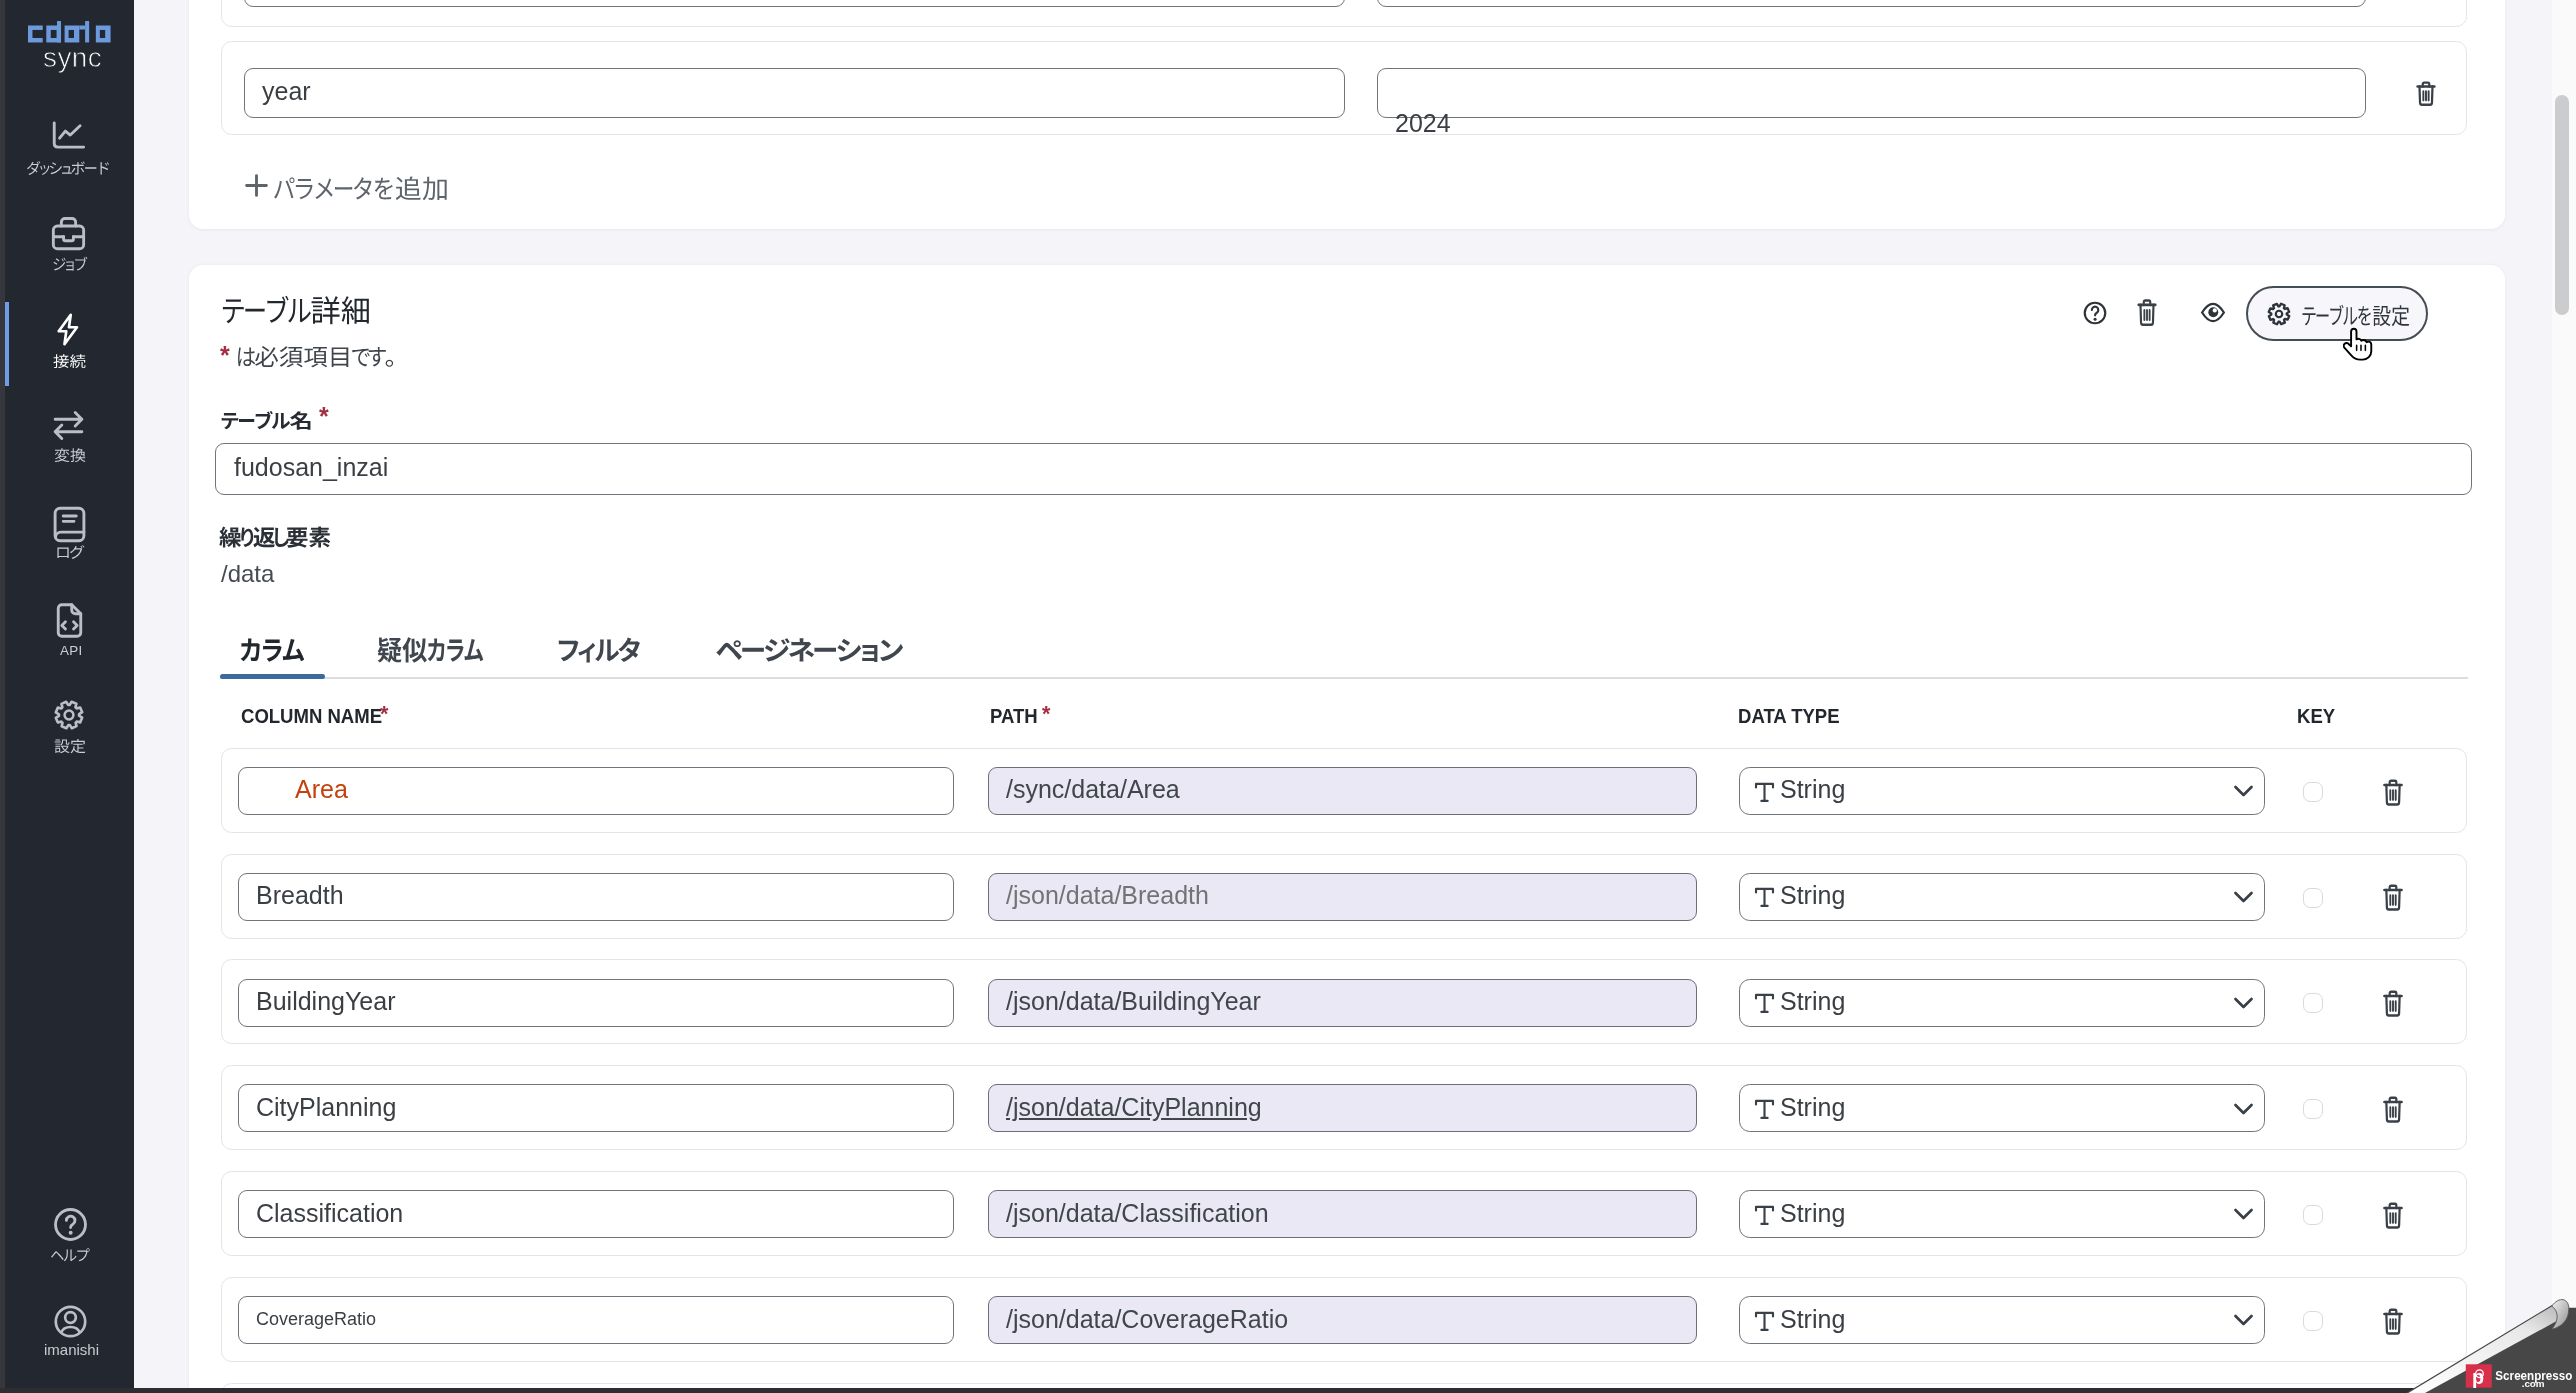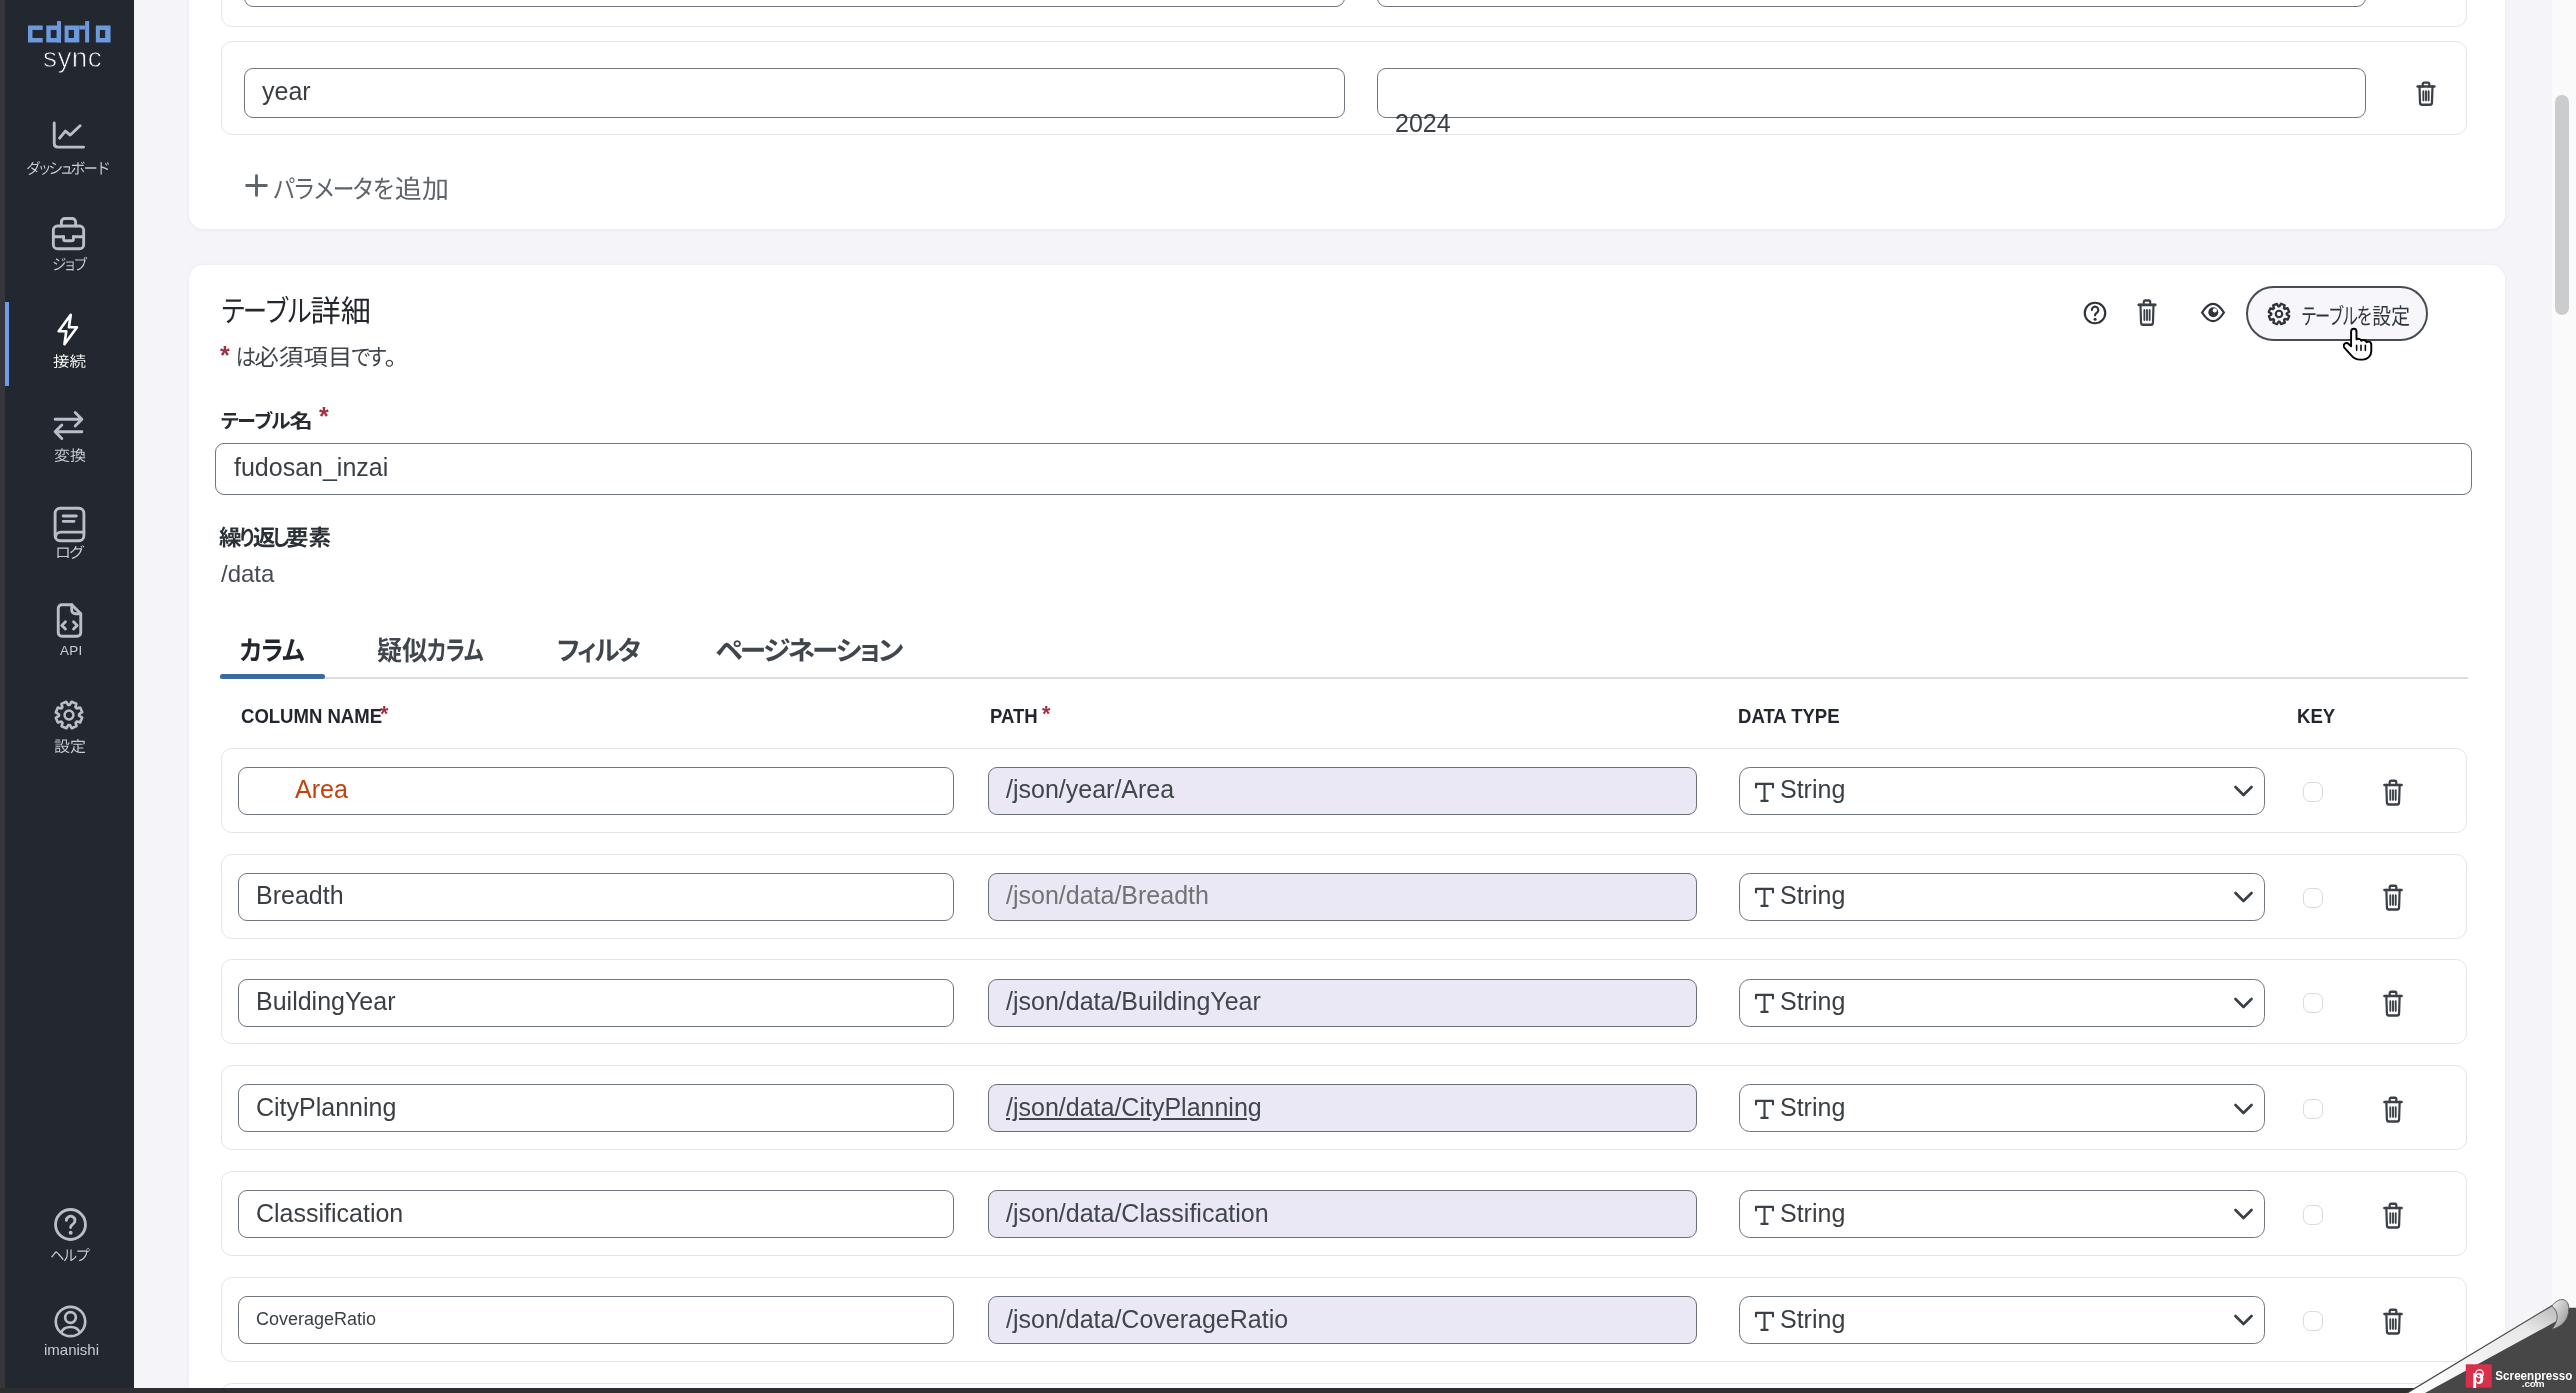--- a/index.html
+++ b/index.html
@@ -130,21 +130,21 @@
 <div class="txt" style="left:380px;top:701px;font-size:21.5px;color:#a33042;line-height:27px;font-weight:700;">*</div>
 <div class="txt" style="left:990px;top:703px;font-size:20.6px;color:#22272e;line-height:26px;font-weight:700;transform:scaleX(0.9);transform-origin:0 50%;">PATH</div>
 <div class="txt" style="left:1042px;top:701px;font-size:21.5px;color:#a33042;line-height:27px;font-weight:700;">*</div>
 <div class="txt" style="left:1738px;top:703px;font-size:20.6px;color:#22272e;line-height:26px;font-weight:700;transform:scaleX(0.9);transform-origin:0 50%;">DATA TYPE</div>
 <div class="txt" style="left:2297px;top:703px;font-size:20.6px;color:#22272e;line-height:26px;font-weight:700;transform:scaleX(0.9);transform-origin:0 50%;">KEY</div>
 <div class="rowcard" style="left:221px;top:748px;width:2246px;height:85px"></div>
 <div class="inp" style="left:238px;top:767px;width:716px;height:48px"></div>
 <div class="chip" style="left:988px;top:767px;width:709px;height:48px"></div>
 <div class="sel" style="left:1739px;top:767px;width:526px;height:48px"></div>
 <div class="txt" style="left:257px;top:774px;font-size:25px;color:#c2410c;line-height:31px;margin-left:38px;">Area</div>
-<div class="txt" style="left:1006px;top:774px;font-size:25px;color:#41464b;line-height:31px;">/json/year/Area</div>
+<div class="txt" style="left:1006px;top:774px;font-size:25px;color:#41464b;line-height:31px;">/sync/data/Area</div>
 <svg class="abs" style="left:1752px;top:779px" width="25" height="25" viewBox="-14.0 -14.0 28 28">
     <g stroke="#3a4047" stroke-width="2.4" fill="none" stroke-linecap="round">
       <path d="M-9.5,-8.5 H9.5 M-9.5,-8.5 V-4.5 M9.5,-8.5 V-4.5 M0,-8.5 V10.5 M-3.5,10.5 H3.5"></path>
     </g>
   </svg>
 <div class="txt" style="left:1780px;top:774px;font-size:25px;color:#3a3f44;line-height:31px;">String</div>
 <svg class="abs" style="left:2231px;top:782px" width="25" height="18" viewBox="-14.0 -10.0 28 20">
     <path d="M-9,-4.5 L0,4.5 L9,-4.5" fill="none" stroke="#3a4047" stroke-width="3" stroke-linecap="round" stroke-linejoin="round"></path>
   </svg>
 <div class="cb" style="left:2303px;top:782px"></div>

